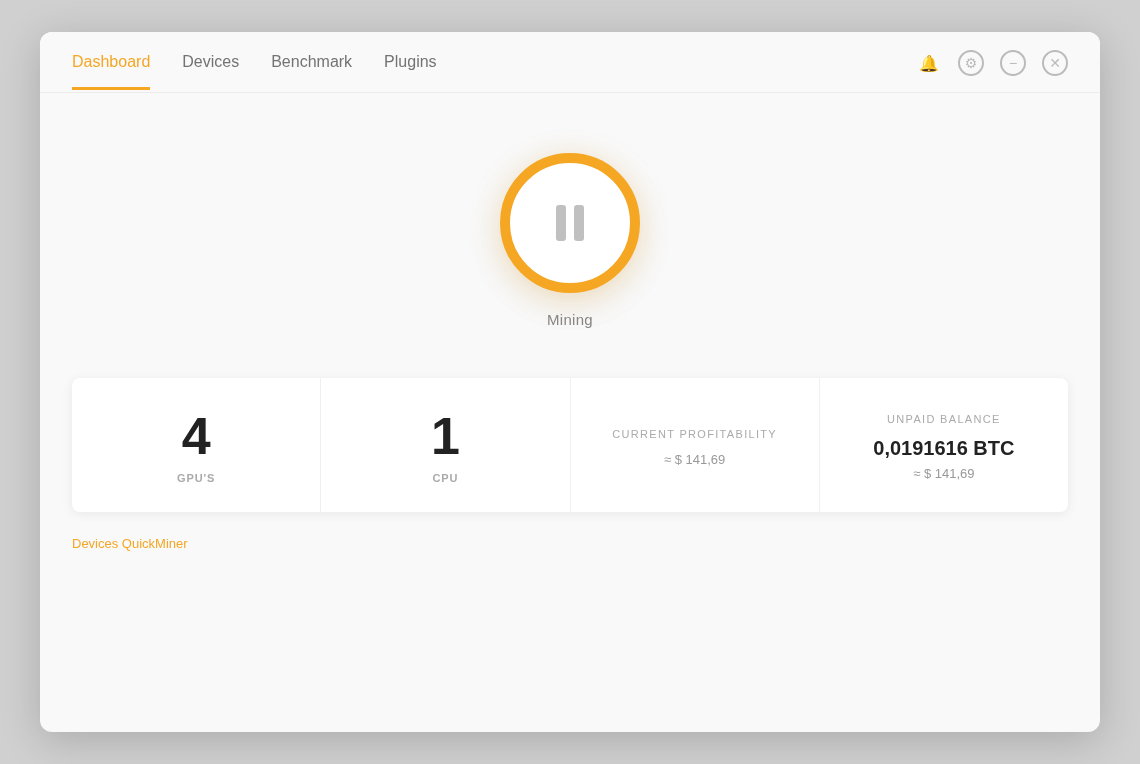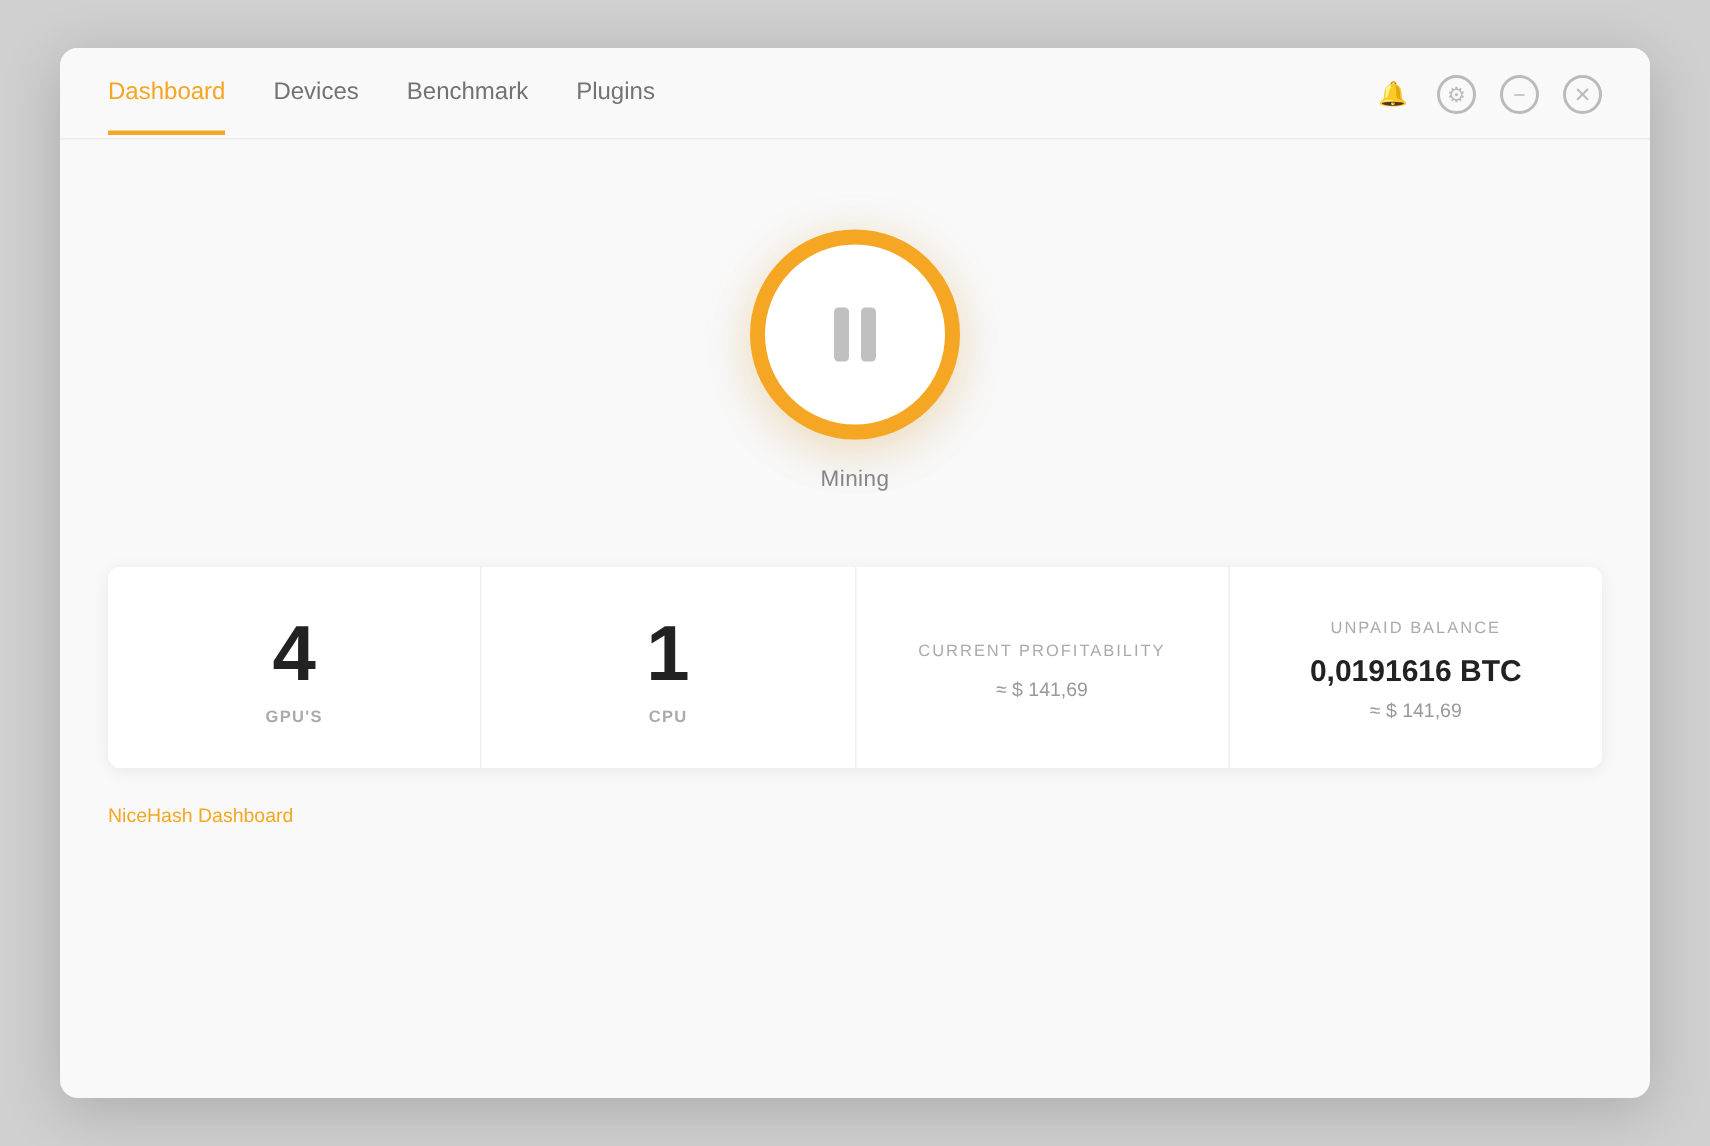--- a/index.html
+++ b/index.html
@@ -250,16 +250,16 @@
       </div>
 
       <div class="stat-cell">
         <span class="stat-section-label">UNPAID BALANCE</span>
         <span class="stat-value-large">0,0191616 BTC</span>
         <span class="stat-value-sub">≈ $ 141,69</span>
       </div>
 
     </div>
 
-    <div class="bottom-hint">NiceHash Dashboard</div>
+    <div class="bottom-hint">Devices QuickMiner</div>
 
   </div>
 </div>
 
 </body></html>

